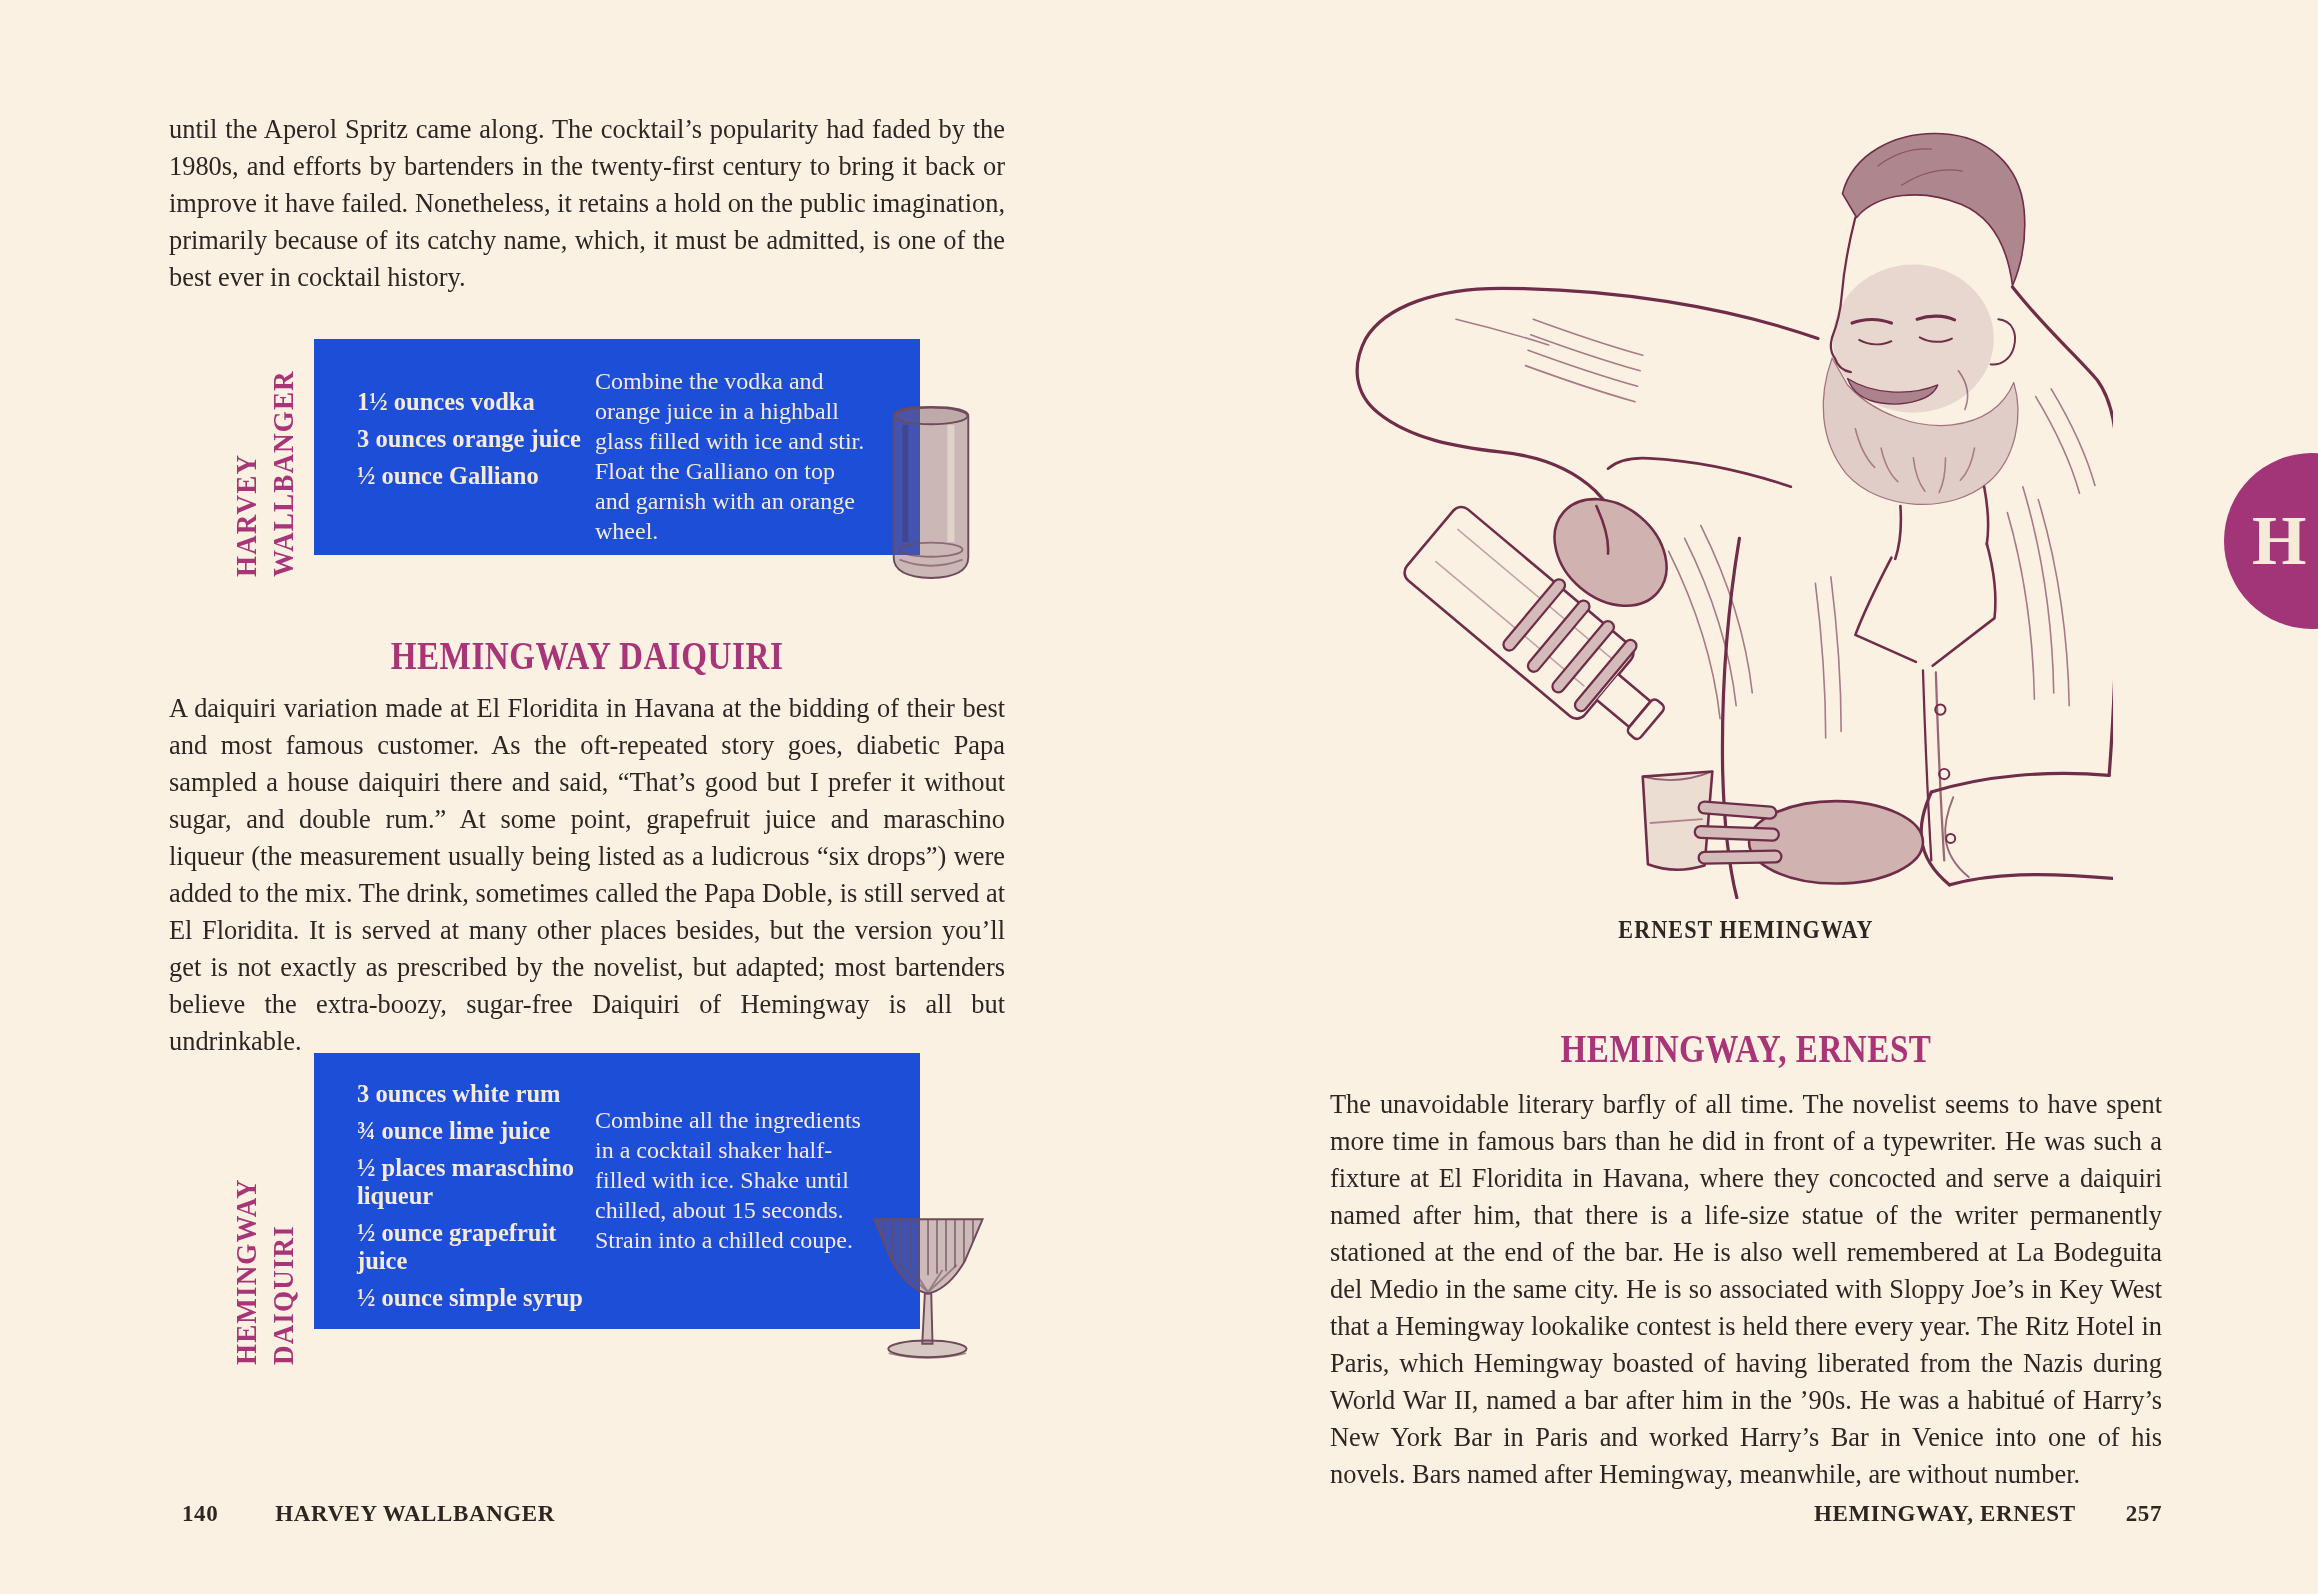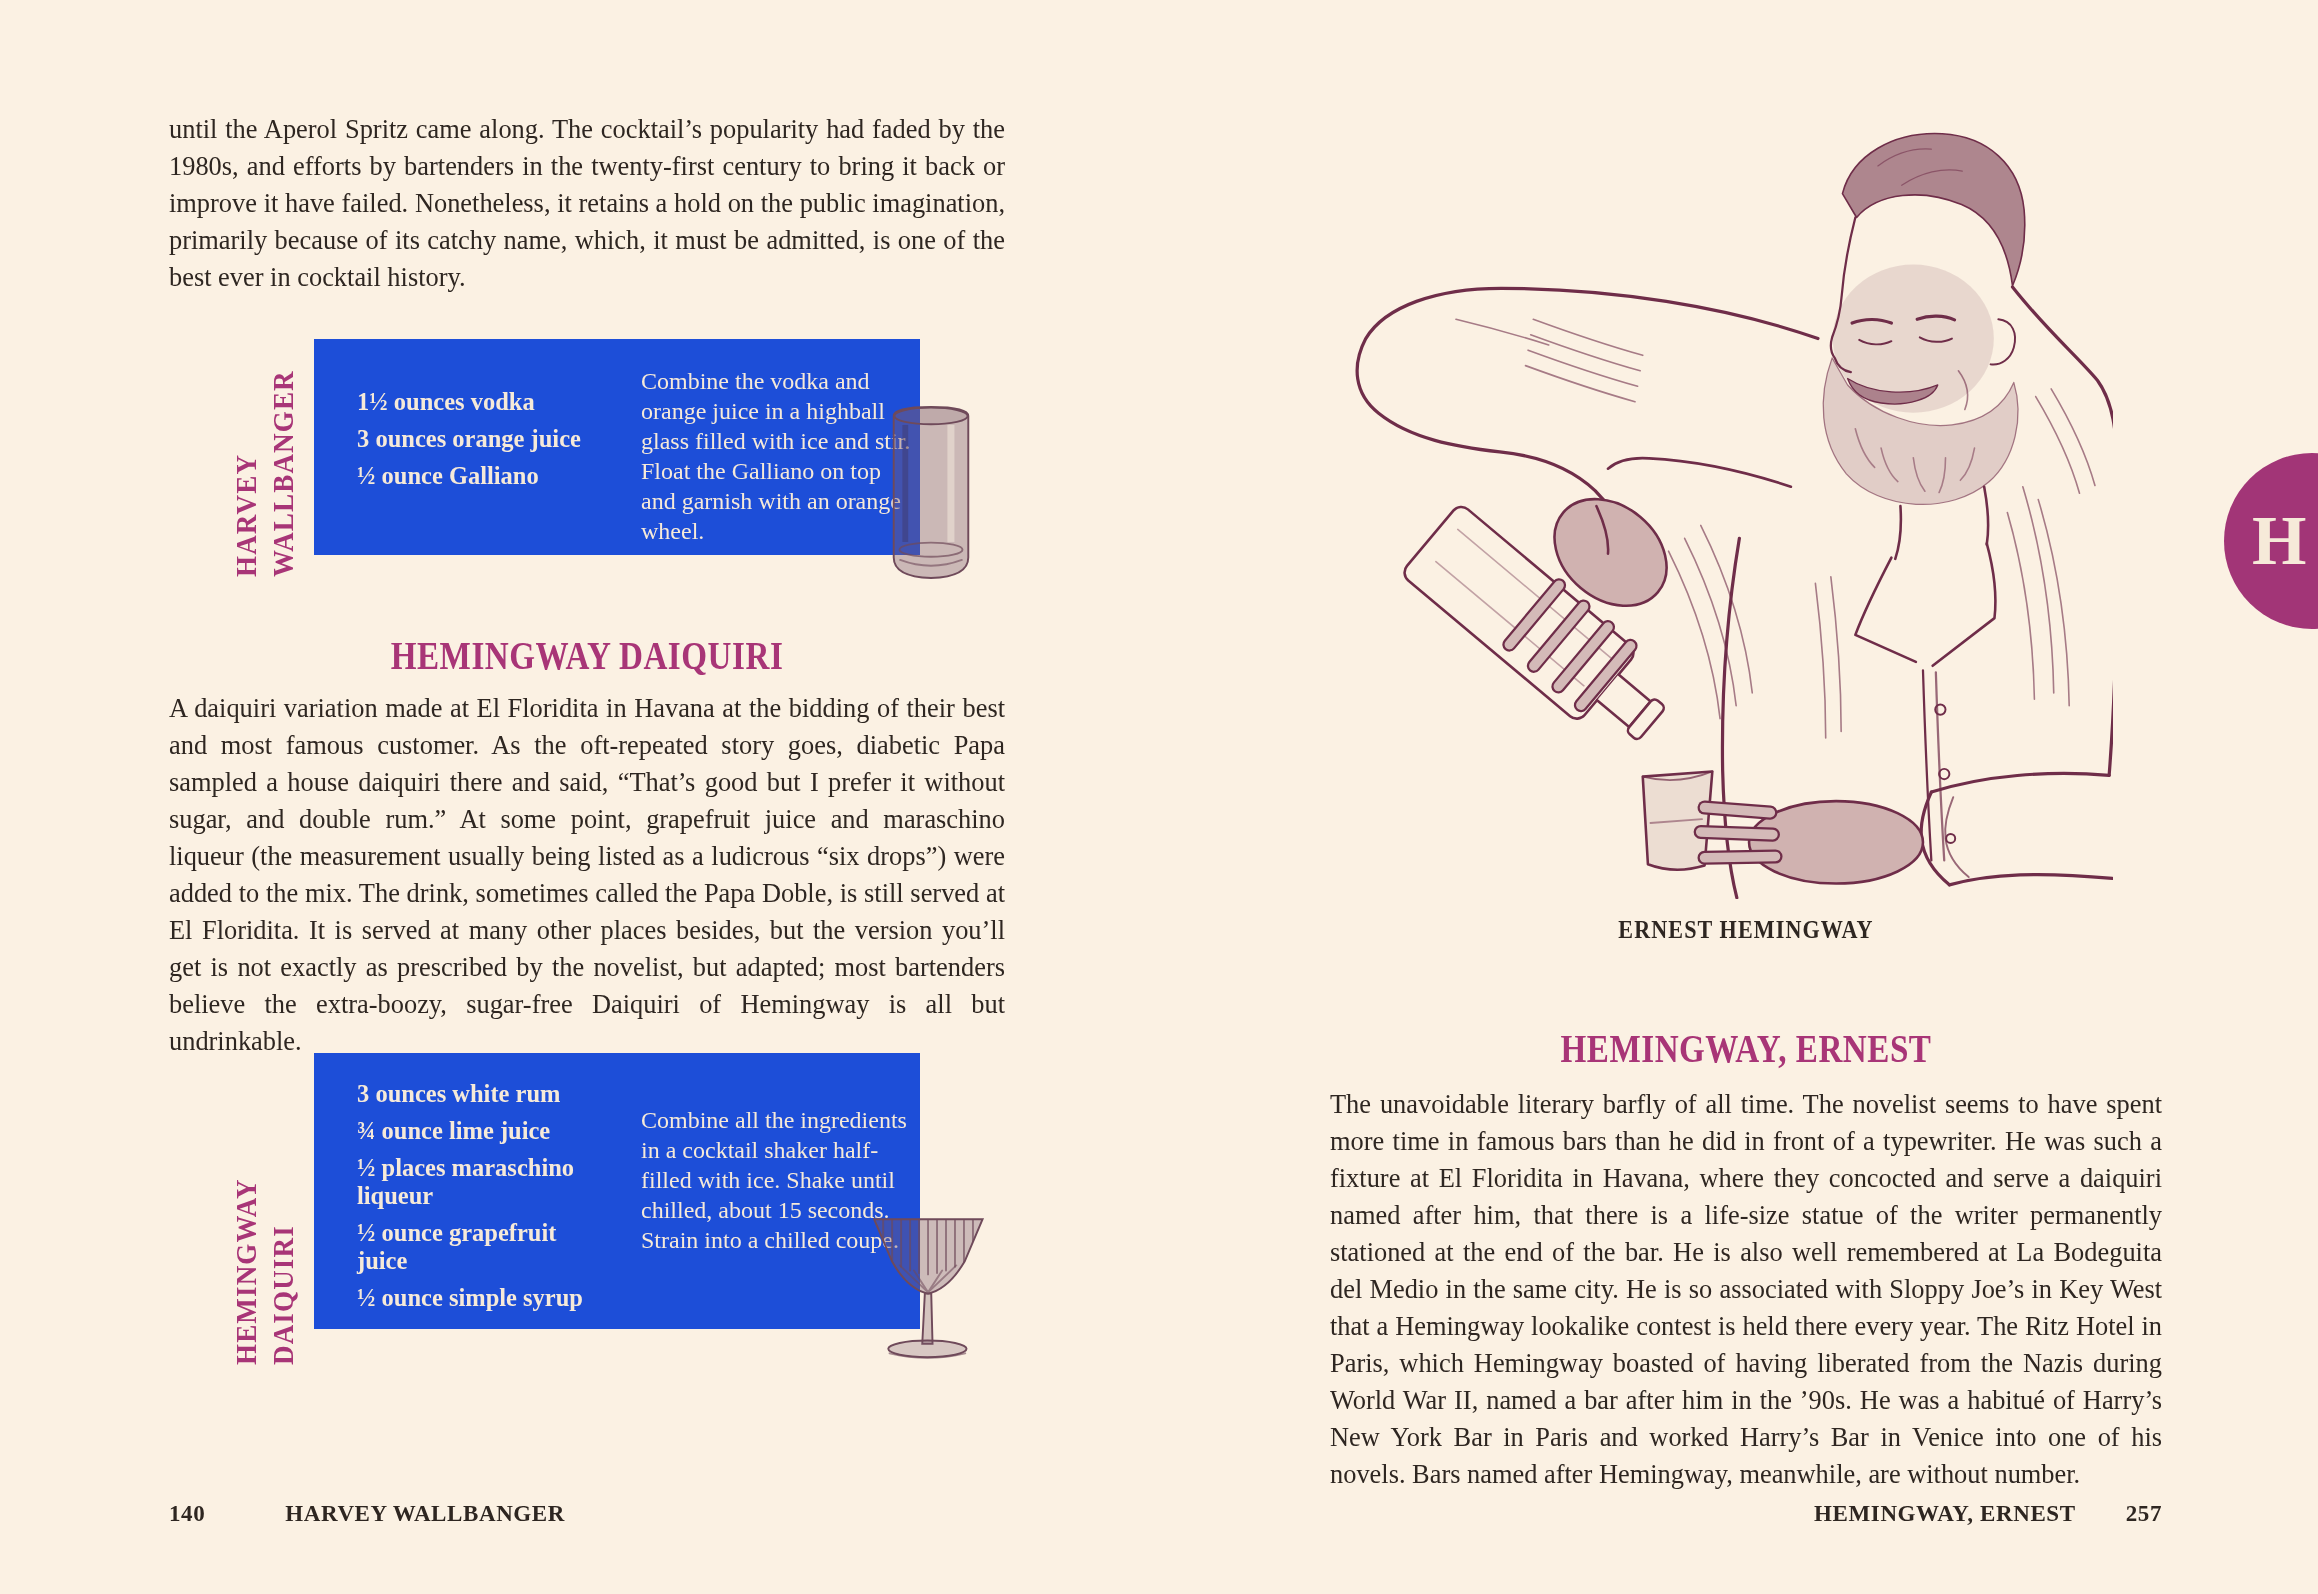--- a/index.html
+++ b/index.html
@@ -62,21 +62,20 @@
     font-size:24.5px;line-height:28px;
   }
   .card1 .ingredients{top:49px;}
   .card2 .ingredients{top:27px;}
   .ing{margin:0 0 9px 0;}
   .card .instructions{
     position:absolute;
     color:#f6ead9;
     font-size:24px;line-height:30px;
     text-align:left;
-    margin-left:46px;
   }
   .card1 .instructions{left:281px;top:27px;width:276px;}
   .card2 .instructions{left:281px;top:52px;width:278px;}
 
   
   .vlabel{
     position:absolute;
     width:451px;
     transform:rotate(-90deg) scaleX(.9);
     transform-origin:0 0;
@@ -88,21 +87,21 @@
   .vlabel1{left:227px;top:577px;}
   .vlabel2{left:227px;top:1365px;}
 
   
   .pagefoot{
     position:absolute;top:1501px;
     display:flex;align-items:baseline;
     font-size:23px;font-weight:700;letter-spacing:0.6px;
     color:#2e2621;white-space:nowrap;
   }
-  .footleft{left:169px;gap:80px;}
+  .footleft{left:182px;gap:57px;}
   .footright{left:1330px;width:832px;justify-content:flex-end;gap:50px;}
 
   
   .glass{position:absolute;}
   .highball{left:886px;top:404px;width:90px;height:184px;}
   .coupe{left:869px;top:1211px;width:120px;height:173px;}
   .illustration{position:absolute;left:1340px;top:126px;width:773px;height:773px;}
 
   
   .tab{

